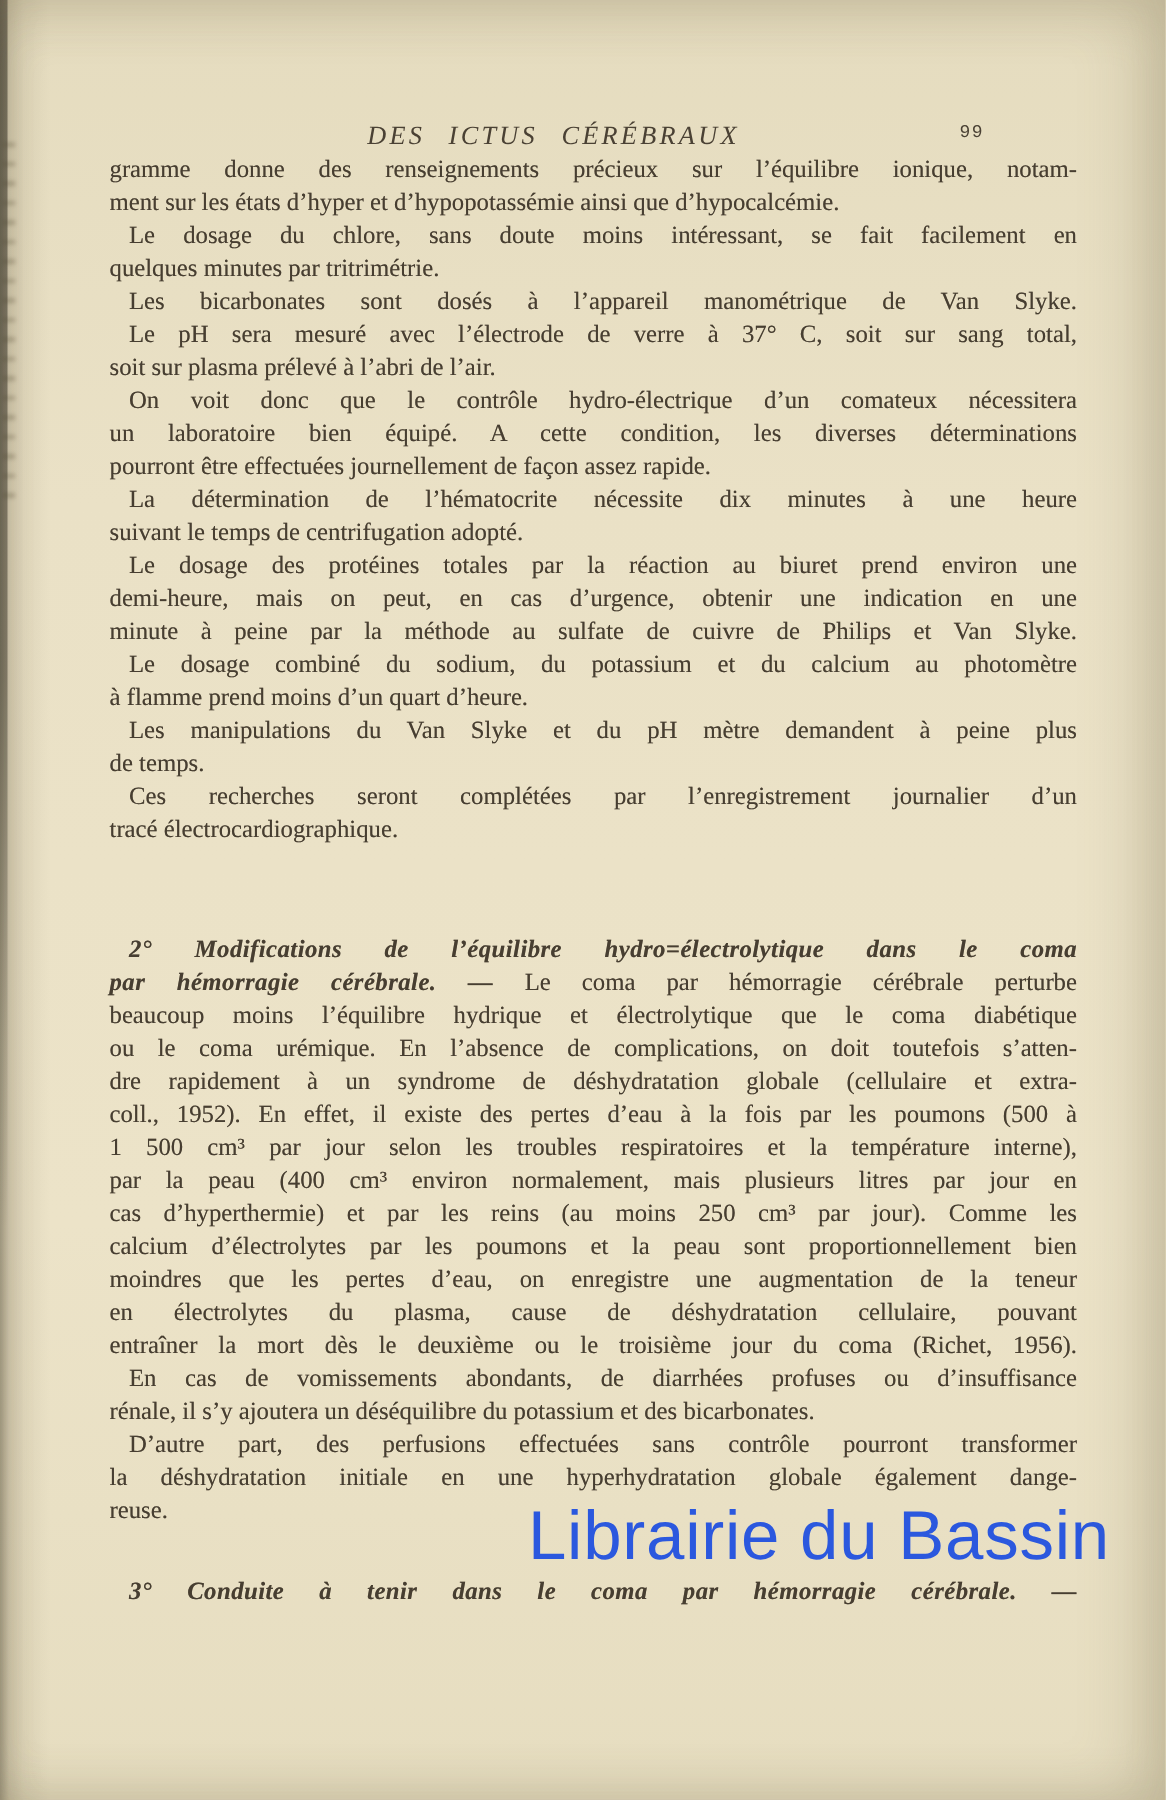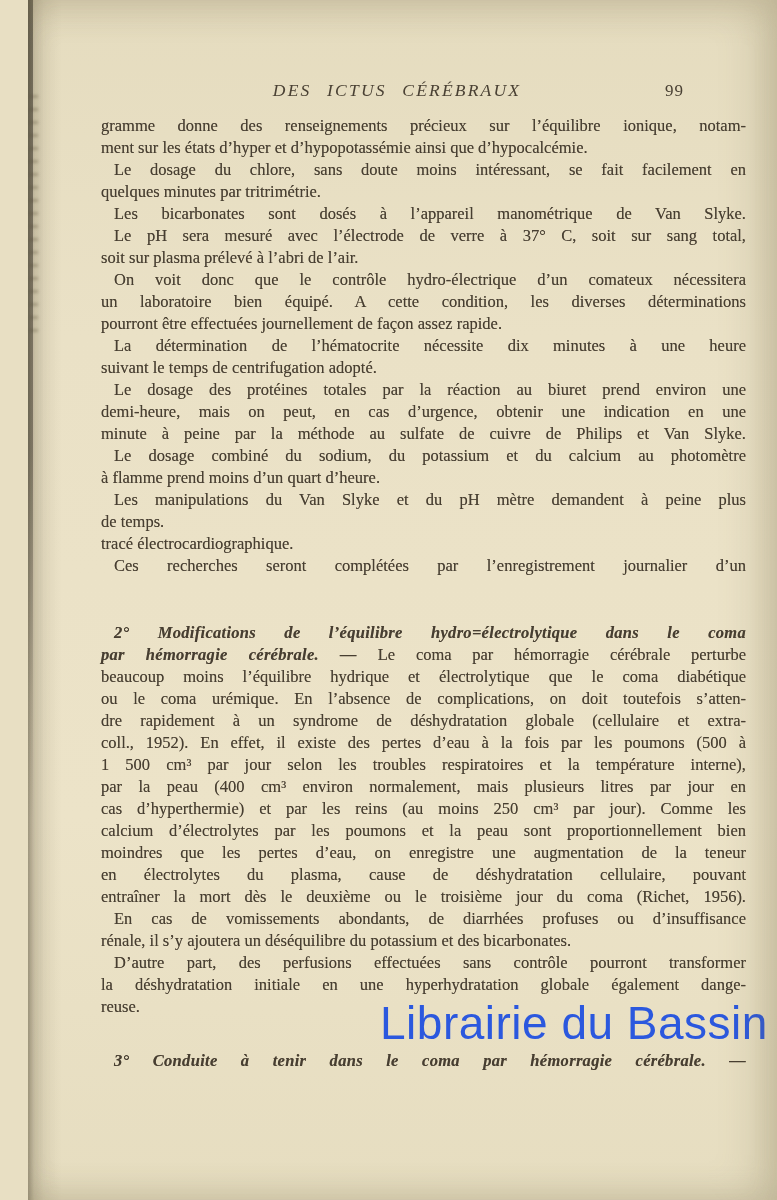--- a/index.html
+++ b/index.html
@@ -11,21 +11,20 @@
     width: 777px;
     height: 1200px;
     position: relative;
     overflow: hidden;
     font-family: "Liberation Serif", "DejaVu Serif", serif;
   }
   .page {
     position: absolute;
     inset: 0;
     background: linear-gradient(180deg, #e5dcbf 0%, #eae1c6 28%, #ece3c8 68%, #e6ddc0 100%);
-    margin-left: 28px;
   }
   .vignette {
     position: absolute;
     inset: 0;
     pointer-events: none;
     box-shadow:
       inset -22px 0 38px rgba(120,108,76,0.20),
       inset 0 16px 30px rgba(120,108,76,0.12),
       inset 0 -12px 26px rgba(120,108,76,0.10);
   }
@@ -71,34 +70,35 @@
     transform: translateX(-50%);
     font-style: italic;
     font-size: 17.5px;
     letter-spacing: 2.2px;
     word-spacing: 9px;
     white-space: nowrap;
   }
   .page-no {
     position: absolute;
     right: 62px; top: 1px;
-    font-size: 17px;
+    font-size: 12px;
     letter-spacing: 1px;
+    font-family: Liberation Mono, monospace;
   }
   .text-body {
     position: absolute;
     left: 73px; top: 0;
     width: 645px;
     color: #473e31;
     font-size: 16.5px;
     line-height: 22px;
     text-shadow: 0 0 0.4px rgba(70,60,45,0.55);
   }
   .section { position: absolute; left: 0; right: 0; }
-  .section-0 { top: 115px; }
+  .section-0 { top: 102px; }
   .section-1 { top: 622px; }
   .section-2 { top: 1050px; }
   .line {
     text-align: justify;
     text-align-last: justify;
     white-space: normal;
   }
   .line.last { text-align-last: left; }
   .para.indent .line.first { text-indent: 13px; }
   .bold-lead {
@@ -160,22 +160,22 @@
         </div>
         <div class="para indent">
           <div class="line first"><span>Le dosage combiné du sodium, du potassium et du calcium au photomètre</span></div>
           <div class="line last"><span>à flamme prend moins d’un quart d’heure.</span></div>
         </div>
         <div class="para indent">
           <div class="line first"><span>Les manipulations du Van Slyke et du pH mètre demandent à peine plus</span></div>
           <div class="line last"><span>de temps.</span></div>
         </div>
         <div class="para indent">
+          <div class="line first"><span>Ces recherches seront complétées par l’enregistrement journalier d’un</span></div>
           <div class="line last"><span>tracé électrocardiographique.</span></div>
-          <div class="line first"><span>Ces recherches seront complétées par l’enregistrement journalier d’un</span></div>
         </div>
       </div>
       <div class="section section-1">
         <div class="para indent">
           <div class="line first"><span class="bold-lead">2° Modifications de l’équilibre hydro=électrolytique dans le coma</span></div>
           <div class="line"><span class="bold-lead">par hémorragie cérébrale. — </span><span>Le coma par hémorragie cérébrale perturbe</span></div>
           <div class="line"><span>beaucoup moins l’équilibre hydrique et électrolytique que le coma diabétique</span></div>
           <div class="line"><span>ou le coma urémique. En l’absence de complications, on doit toutefois s’atten-</span></div>
           <div class="line"><span>dre rapidement à un syndrome de déshydratation globale (cellulaire et extra-</span></div>
           <div class="line"><span>coll., 1952). En effet, il existe des pertes d’eau à la fois par les poumons (500 à</span></div>

